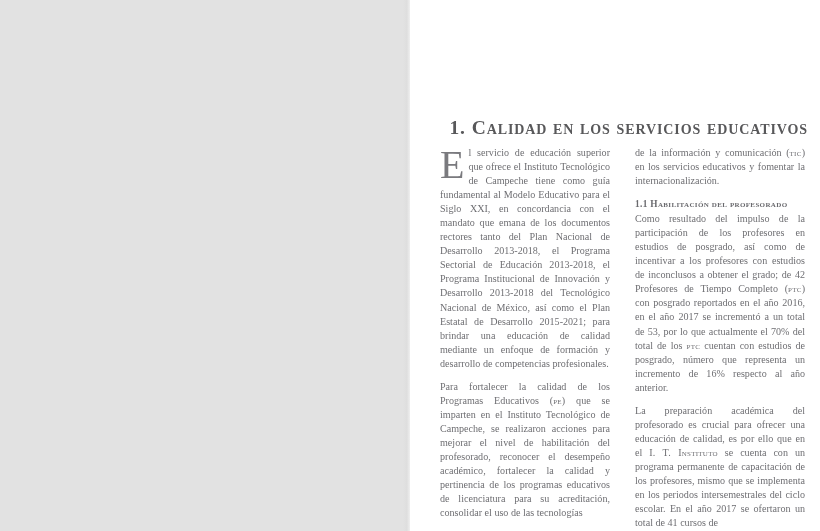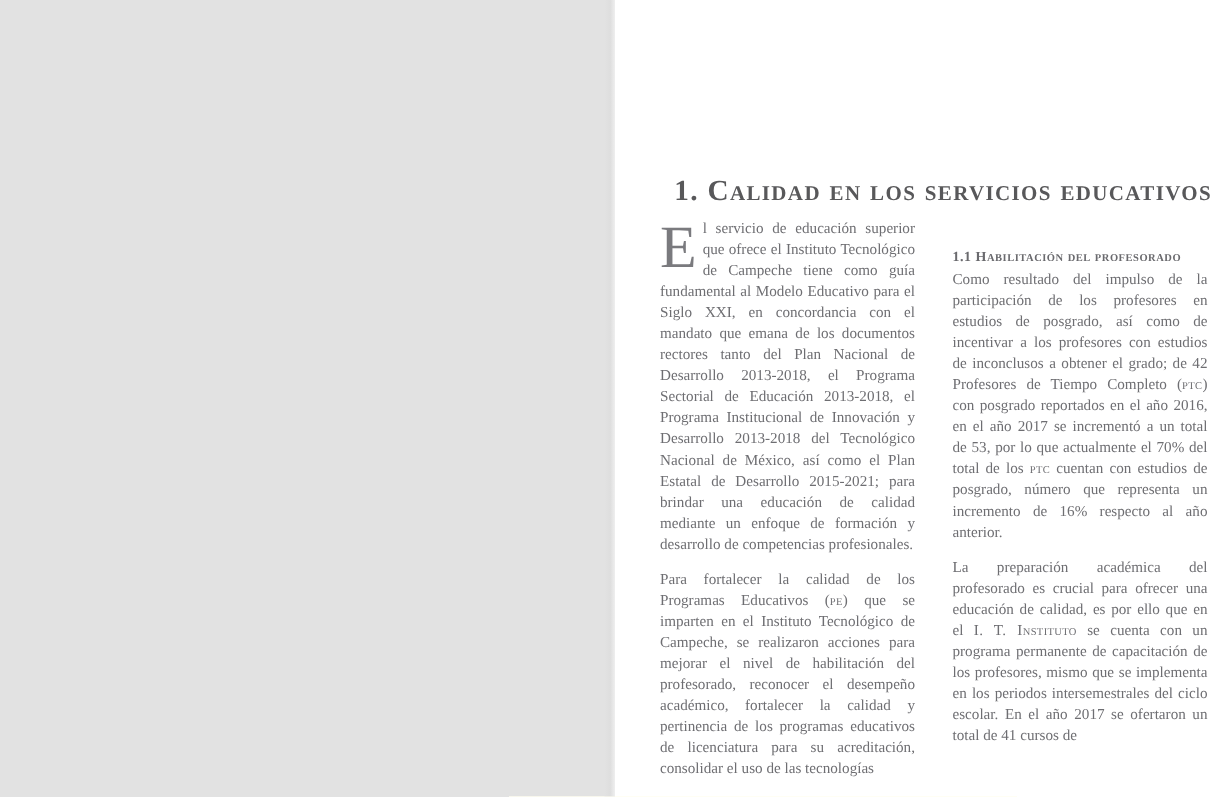--- a/index.html
+++ b/index.html
@@ -113,21 +113,21 @@
     margin: 0 0 1px 0;
     font-family: "Liberation Serif", serif;
     font-size: 9.3px;
     line-height: 13px;
     font-variant: small-caps;
     letter-spacing: 0.35px;
     color: #6a6a6e;
     text-align: left;
   }
 
-  .spacer-para { margin-top: 20px; }
+  .spacer-para { margin-top: 10px; }
 
   #folio {
     position: absolute;
     left: 30px;
     top: 498px;
     width: 358px;
     text-align: right;
     font-family: "Liberation Serif", serif;
     font-size: 9.6px;
     color: #78787c;
@@ -154,20 +154,23 @@
         </p>
 
         <p class="para">
           <span>Para fortalecer la calidad de los Programas Educativos (<span class="sc">pe</span>) que se imparten en el Instituto Tecnológico de Campeche, se realizaron acciones para mejorar el nivel de habilitación del profesorado, reconocer el desempeño académico, fortalecer la calidad y pertinencia de los programas educativos de licenciatura para su acreditación, consolidar el uso de las tecnologías</span>
         </p>
 
       </div>
 
       <div class="column" id="col-right">
 
+        <p class="para">
+          <span>de la información y comunicación (<span class="sc">tic</span>) en los servicios educativos y fomentar la internacionalización.</span>
+        </p>
 
         <h2 class="subhead spacer-para">
           <span>1.1</span>
           <span>Habilitación del profesorado</span>
         </h2>
 
         <p class="para">
           <span>Como resultado del impulso de la participación de los profesores en estudios de posgrado, así como de incentivar a los profesores con estudios de inconclusos a obtener el grado; de 42 Profesores de Tiempo Completo (<span class="sc">ptc</span>) con posgrado reportados en el año 2016, en el año 2017 se incrementó a un total de 53, por lo que actualmente el 70% del total de los <span class="sc">ptc</span> cuentan con estudios de posgrado, número que representa un incremento de 16% respecto al año anterior.</span>
         </p>
 

